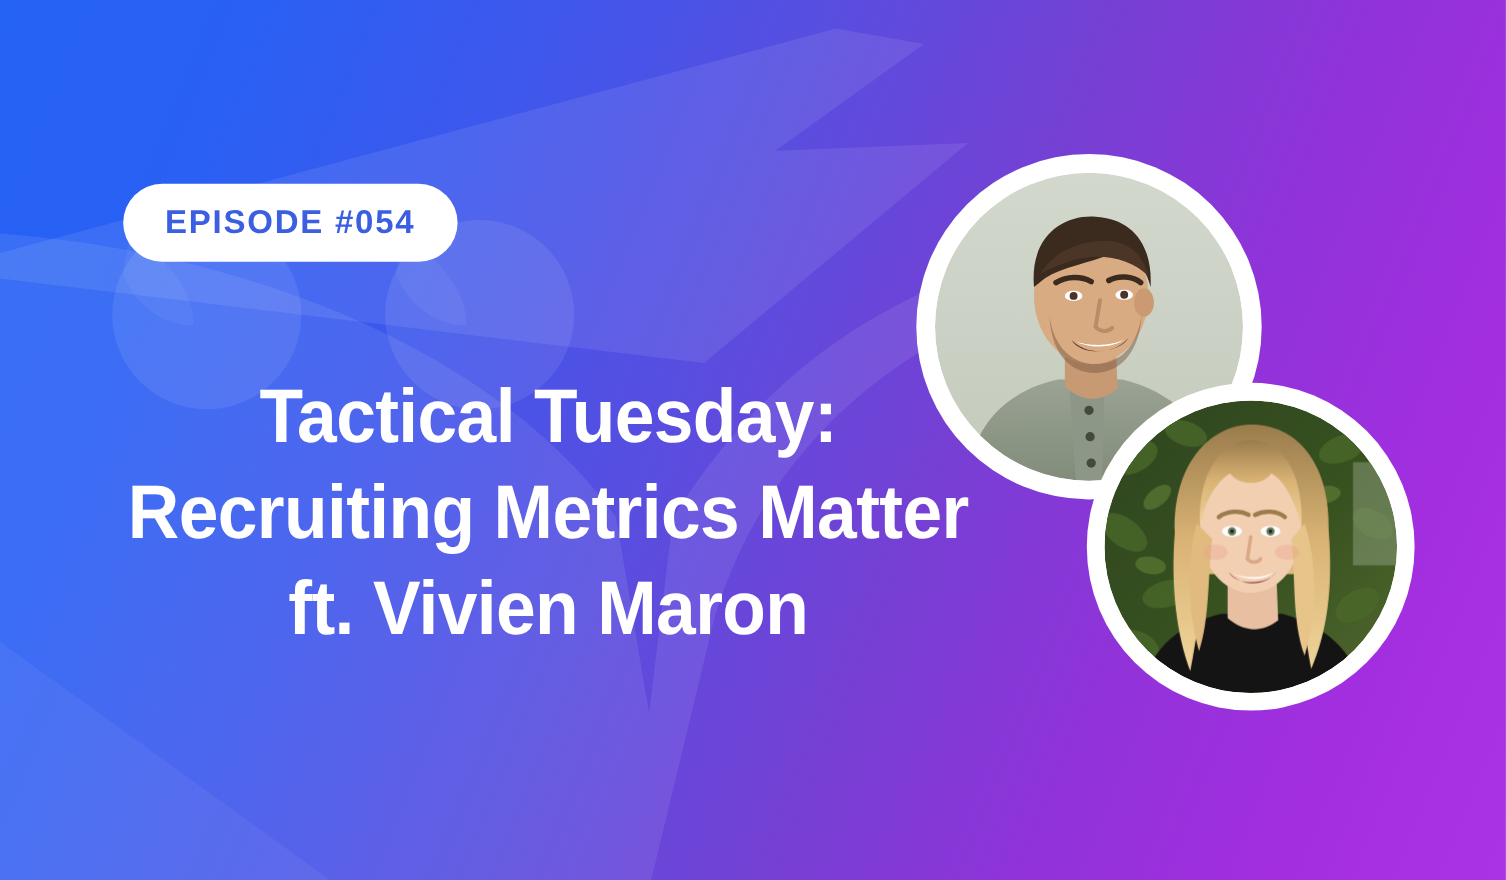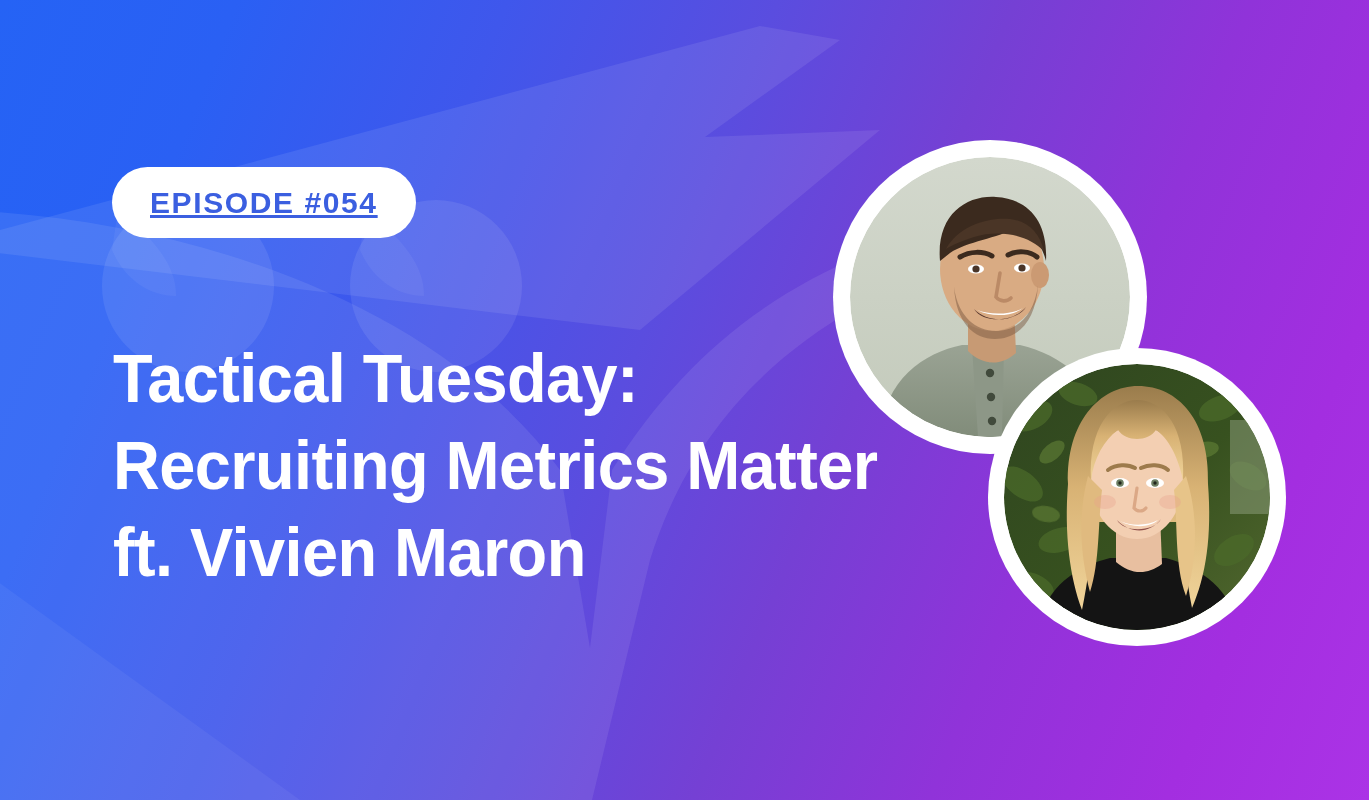--- a/index.html
+++ b/index.html
@@ -50,29 +50,29 @@
     border-radius: 36px;
     box-sizing: border-box;
   }
   .episode-badge-label {
     font-size: 30px;
     font-weight: bold;
     color: #3b5fe0;
     letter-spacing: 1.6px;
     line-height: 1;
     white-space: nowrap;
-    text-decoration: underline;
   }
 
   
   .cover-title {
     position: absolute;
     left: 113px;
     top: 335px;
     width: 820px;
+    text-align: center;
   }
   .cover-title-line {
     font-size: 69px;
     font-weight: bold;
     color: #ffffff;
     line-height: 87px;
     letter-spacing: -0.6px;
     white-space: nowrap;
     transform: scaleX(0.94);
     transform-origin: left center;

